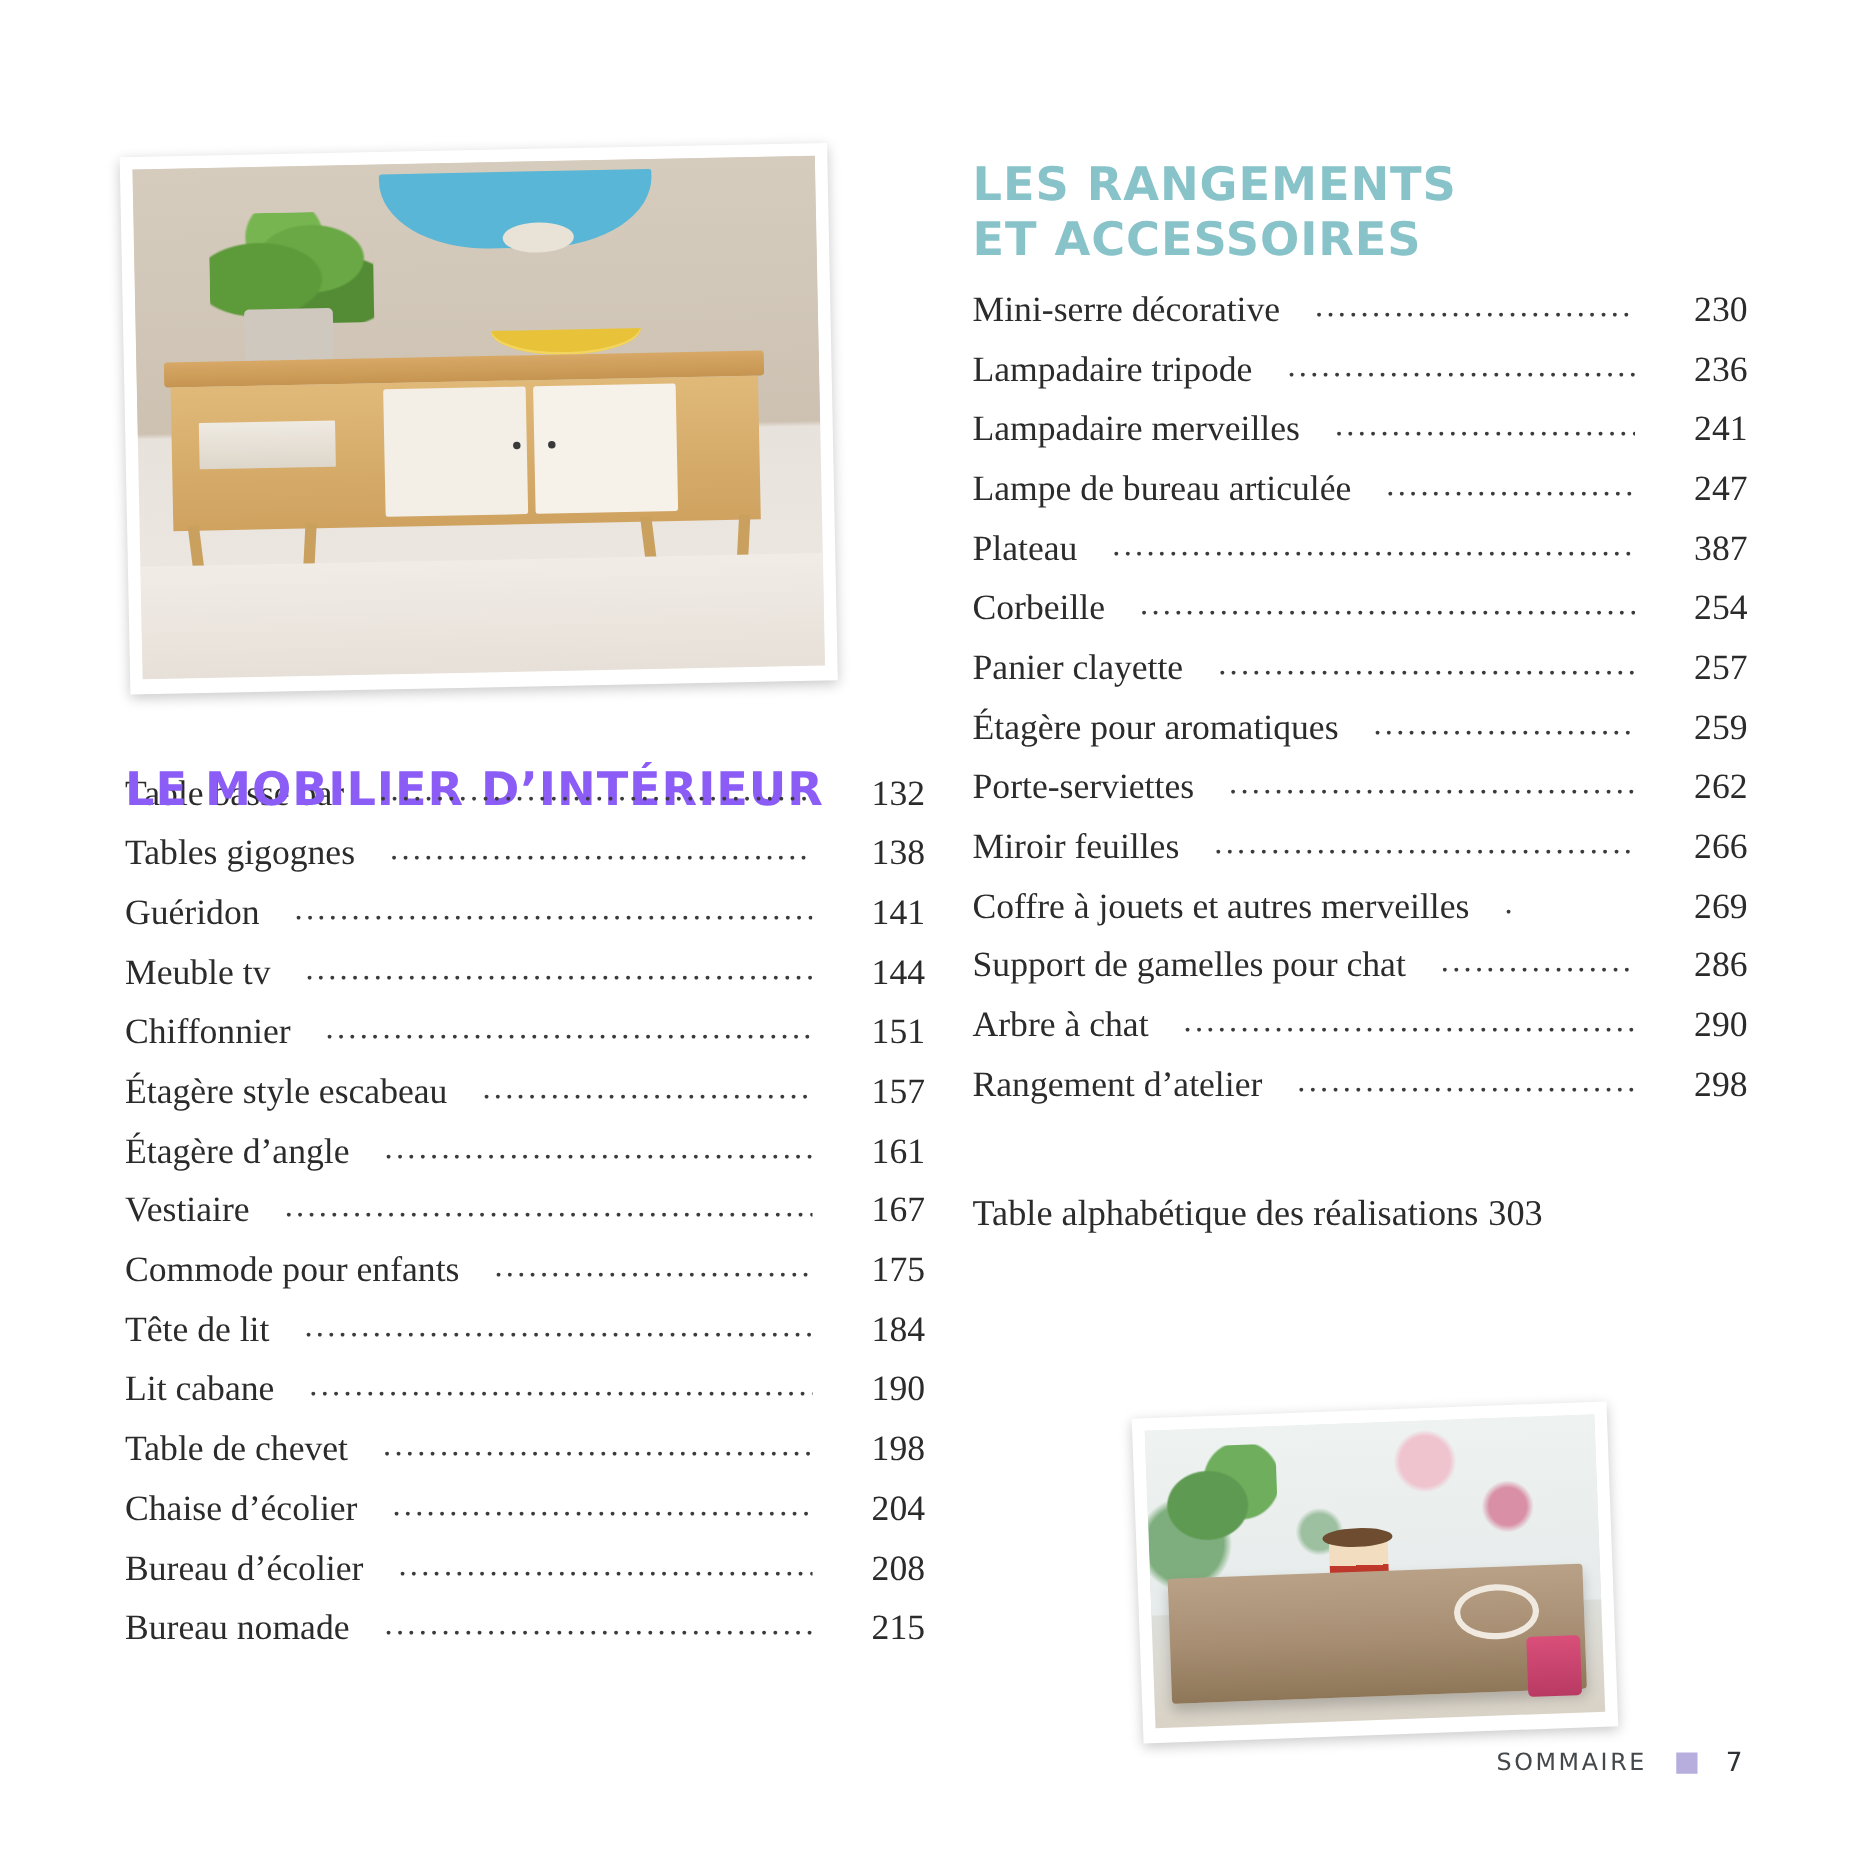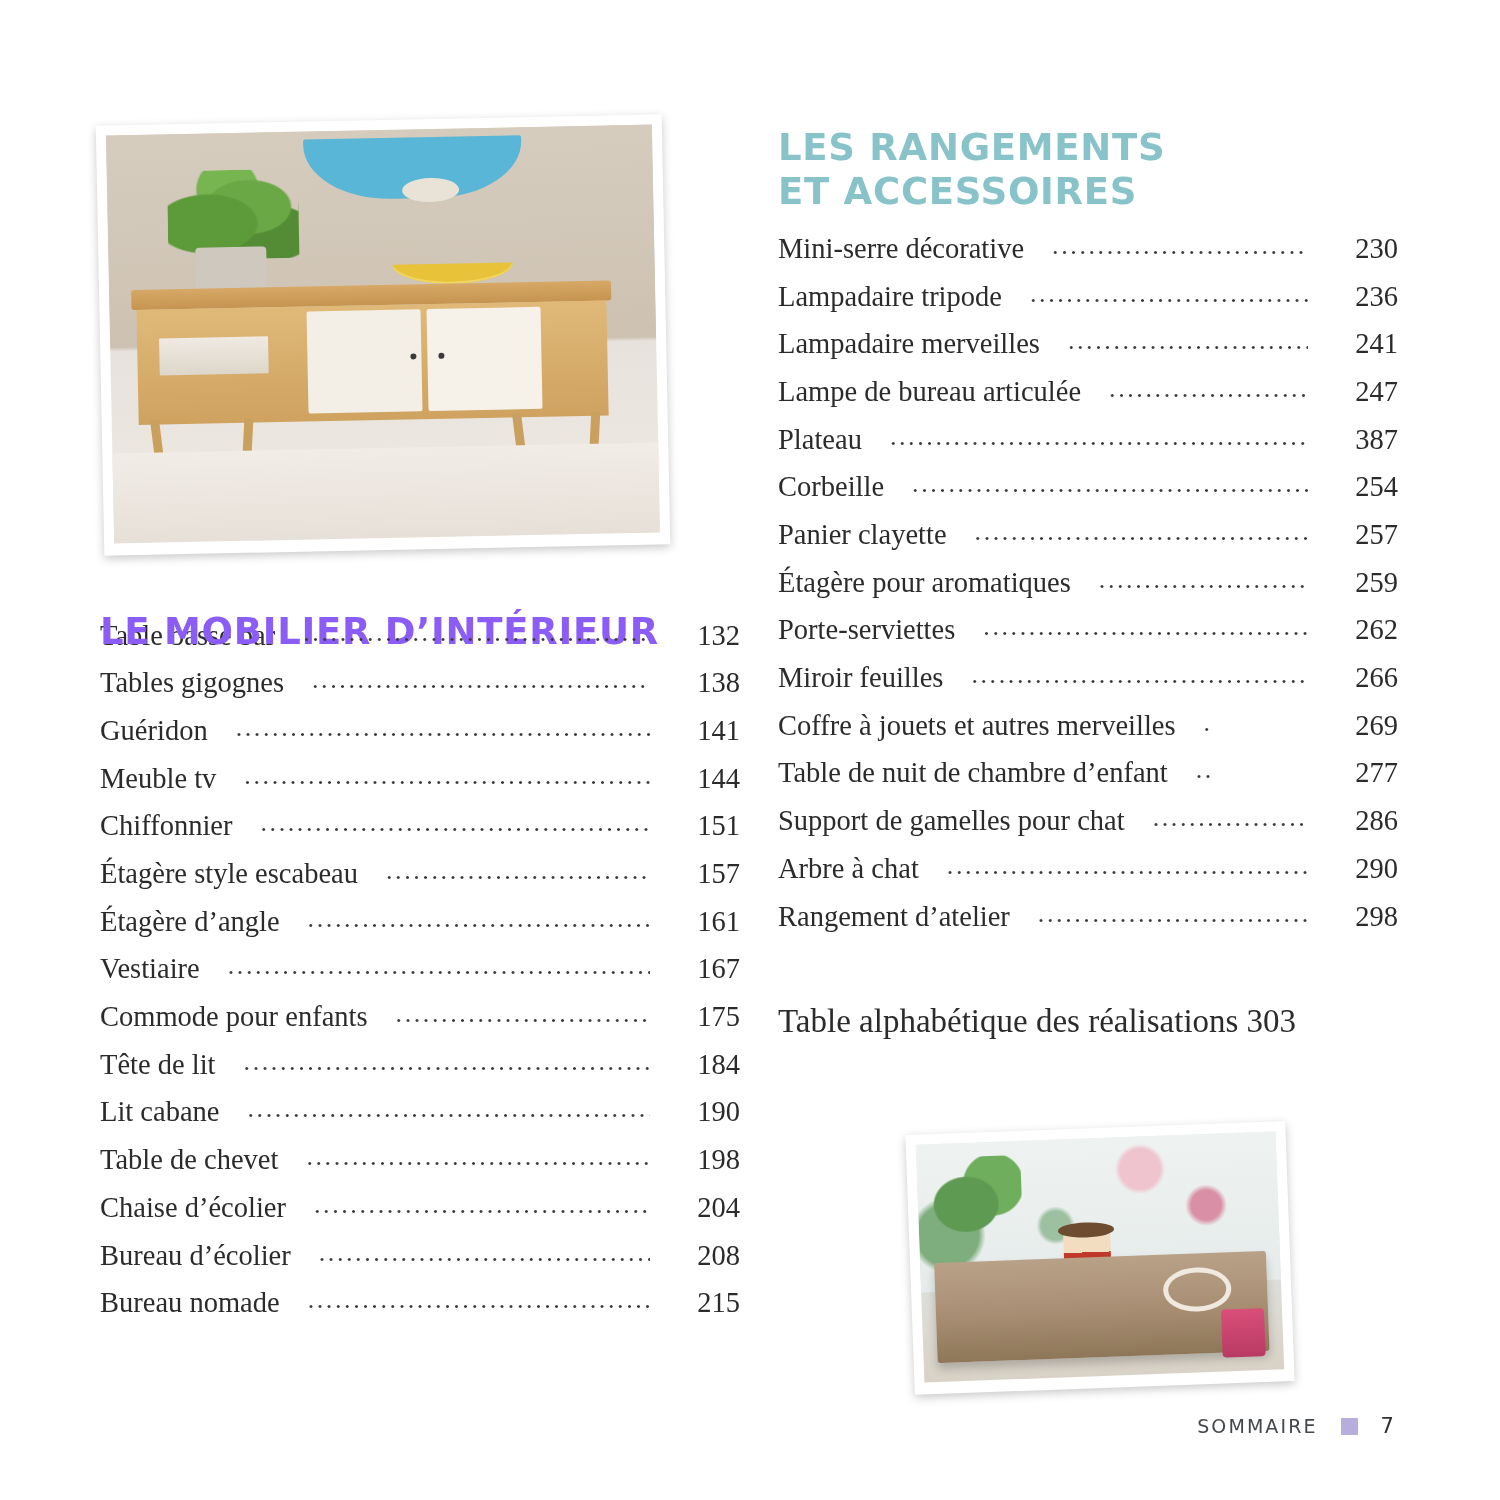--- a/index.html
+++ b/index.html
@@ -287,31 +287,31 @@
     text-align: right;
     min-width: 62px;
   }
 
   .col-left .toc { margin-top: 62px; }
   .col-right .toc { margin-top: 12px; }
 
   .alpha-line {
     display: flex;
     align-items: baseline;
-    font-size: 33px;
+    font-size: 29px;
     margin-top: 62px;
     white-space: nowrap;
   }
   .alpha-line .t-page { margin-left: 8px; }
 
   
   .footer {
     position: absolute;
     right: 104px;
-    bottom: 62px;
+    bottom: 78px;
     display: flex;
     align-items: center;
     gap: 23px;
     font-family: "DejaVu Sans", sans-serif;
     font-size: 19px;
     letter-spacing: 0.11em;
     color: #44484b;
     margin-top: 14px;
   }
   .footer .sq {
@@ -494,25 +494,20 @@
         <span class="t-label">Miroir feuilles</span>
         <span class="t-dots">....................................................................................................</span>
         <span class="t-page">266</span>
       </li>
       <li>
         <span class="t-label">Coffre à jouets et autres merveilles</span>
         <span class="t-dots">.</span>
         <span class="t-page">269</span>
       </li>
       <li>
-        <span class="t-label">Table de nuit de chambre d’enfant</span>
-        <span class="t-dots">..</span>
-        <span class="t-page">277</span>
-      </li>
-      <li>
         <span class="t-label">Support de gamelles pour chat</span>
         <span class="t-dots">....................................................................................................</span>
         <span class="t-page">286</span>
       </li>
       <li>
         <span class="t-label">Arbre à chat</span>
         <span class="t-dots">....................................................................................................</span>
         <span class="t-page">290</span>
       </li>
       <li>

